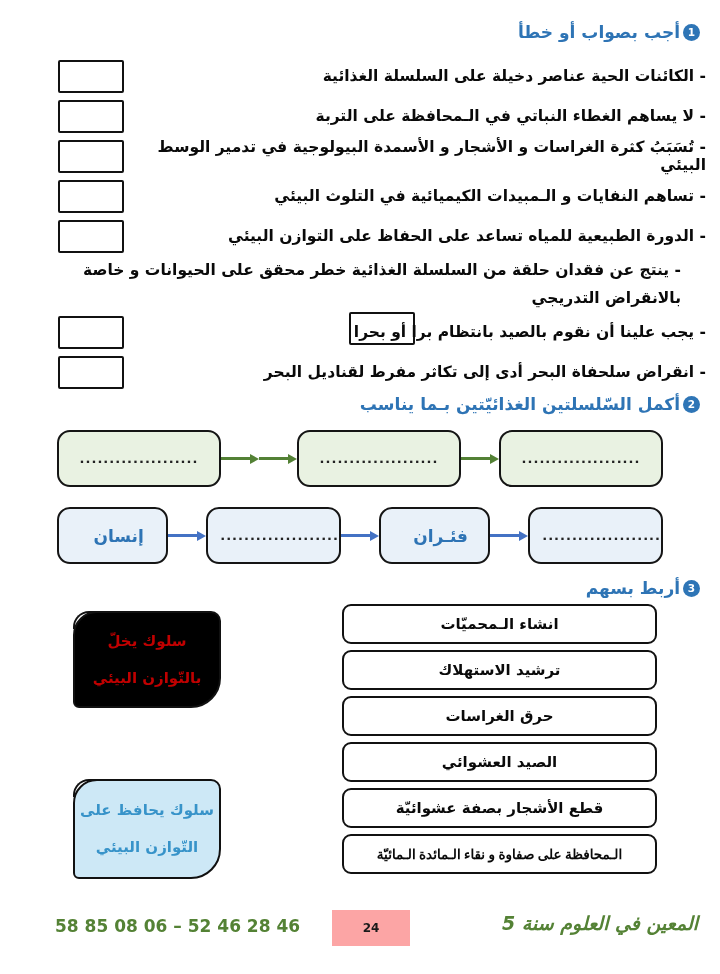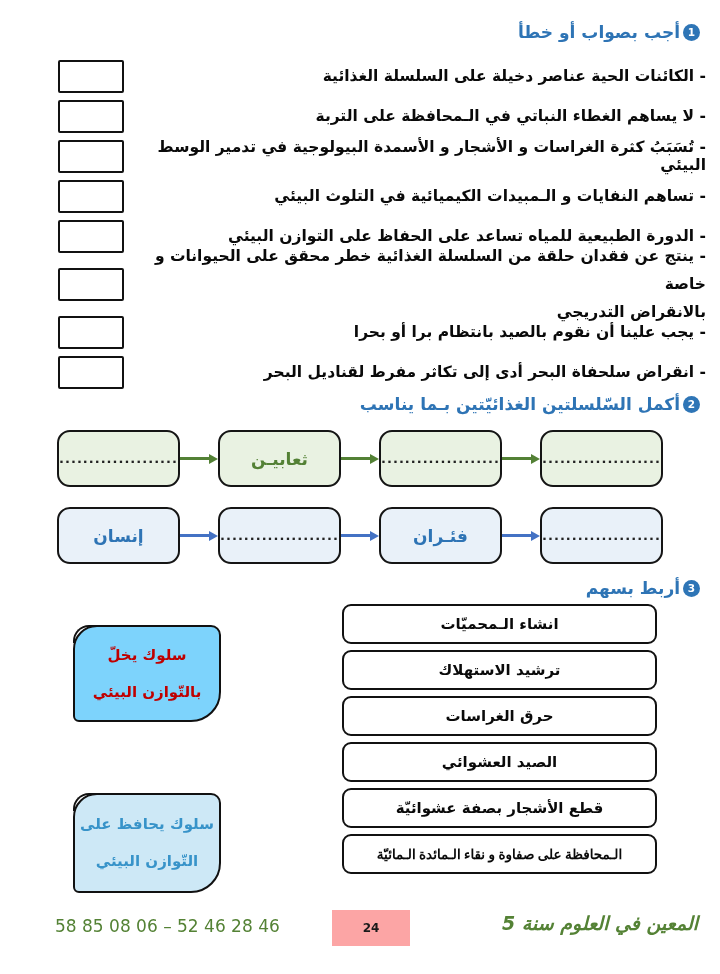--- a/index.html
+++ b/index.html
@@ -7,53 +7,53 @@
   body { font-family:"DejaVu Sans", sans-serif; }
   .page { position:relative; width:720px; height:974px; background:#ffffff; overflow:hidden; margin:0 auto; direction:rtl; }
 
   
   .sec-title { position:absolute; right:20px; display:flex; align-items:center; gap:3px; color:#2E74B5; font-weight:bold; font-size:17px; }
   .badge { width:17px; height:17px; border-radius:50%; background:#2E75B6; color:#fff; font-size:10.5px; font-weight:bold; display:inline-flex; align-items:center; justify-content:center; flex:0 0 auto; }
 
   
   .statements { position:absolute; top:56px; left:0; right:0; }
   .st-row { display:flex; align-items:center; justify-content:space-between; padding:0 14px 0 58px; height:40px; }
-  .st-row.tall { height:56px; }
+  .st-row.tall { height:56px;flex-direction:column; }
   .st-row.tall .st-text { line-height:28px; }
   .st-text { font-size:15.5px; font-weight:bold; color:#0a0a0a; white-space:pre-line; text-align:right; }
   .checkbox { width:66px; height:33px; border:2.5px solid #111; border-radius:2px; background:#fff; flex:0 0 auto; }
 
   
   .chain { position:absolute; left:57px; right:57px; display:flex; align-items:center; direction:ltr; }
   .cbox { flex:1 1 0; height:57px; border:2.5px solid #151515; border-radius:13px; display:flex; align-items:center; justify-content:center; font-weight:bold; font-size:17px; }
   .chain.green .cbox { background:#E9F2E2; color:#538135; }
-  .chain.blue  .cbox { background:#E9F1F9; color:#2E74B5; }
+  .chain.blue  .cbox { background:#E9F1F9; color:#2E74B5;padding-left:12px; }
   .cbox.dotted span { color:#222; font-size:13px; letter-spacing:1px; }
   .arrow { width:38px; display:flex; align-items:center; flex:0 0 auto; }
   .arrow .shaft { flex:1; height:2.5px; }
   .arrow .head { width:0; height:0; border-top:5.5px solid transparent; border-bottom:5.5px solid transparent; }
   .chain.green .shaft { background:#538135; }
   .chain.green .head { border-left:9px solid #538135; }
   .chain.blue .shaft { background:#4472C4; }
   .chain.blue .head { border-left:9px solid #4472C4; }
 
   
   .match { position:absolute; top:604px; left:0; right:0; display:flex; justify-content:space-between; padding:0 63px 0 73px; }
   .behaviors { width:315px; }
   .bhv { height:40px; margin-bottom:6px; border:2.25px solid #111; border-radius:9px; background:#fff; display:flex; align-items:center; justify-content:center; font-size:15px; font-weight:bold; color:#0a0a0a; padding:16px 8px; }
   .bhv.long { font-size:13.5px;font-family:Liberation Serif, serif; }
   .categories { width:148px; }
   .bubble { position:relative; width:148px; border:2.5px solid #111; border-radius:24px 10px 30px 6px; display:flex; align-items:center; justify-content:center; text-align:center; font-weight:bold; font-size:15px; white-space:pre-line; line-height:37px; }
   .bubble::before { content:""; position:absolute; top:-2.5px; left:-2.5px; width:30px; height:16px; border-top:2.5px solid #111; border-left:2.5px solid #111; border-top-left-radius:16px; }
-  .bubble.red  { margin-top:21px; height:97px;  background:#7dd3fc; color:#C00000; }
+  .bubble.red  { margin-top:7px; height:97px;  background:#000000; color:#C00000; }
   .bubble.blue { margin-top:71px; height:100px; background:#CDE8F6; color:#3793C9; }
 
   
   .footer { position:absolute; top:906px; left:0; right:0; height:50px; }
-  .phones { position:absolute; left:55px; top:10px; direction:ltr; color:#548235; font-weight:normal; font-size:17px; }
+  .phones { position:absolute; left:55px; top:10px; direction:ltr; color:#548235; font-weight:bold; font-size:17px; }
   .page-box { position:absolute; left:332px; top:4px; width:78px; height:36px; background:#fca5a5; display:flex; align-items:center; justify-content:center; font-size:12px; font-weight:bold; color:#1a1a1a; }
   .book-title { position:absolute; right:22px; top:6px; color:#548235; font-weight:bold; font-size:19px;font-style:italic; }
 </style>
 </head>
 <body>
 
 <div class="page">
 
   <div class="sec-title" style="top:22px">
     <span class="badge">1</span>
@@ -101,23 +101,20 @@
     <span>أكمل السّلسلتين الغذائيّتين بـما يناسب</span>
   </div>
 
   <div class="chain green" style="top:430px">
     <div class="cbox dotted">
         <span>....................</span>
       </div>
     <div class="arrow">
         <div class="shaft"></div>
         <div class="head"></div>
-      </div>
-    <div class="cbox word">
-        <span>ثعابيـن</span>
       </div>
     <div class="arrow">
         <div class="shaft"></div>
         <div class="head"></div>
       </div>
     <div class="cbox dotted">
         <span>....................</span>
       </div>
     <div class="arrow">
         <div class="shaft"></div>

